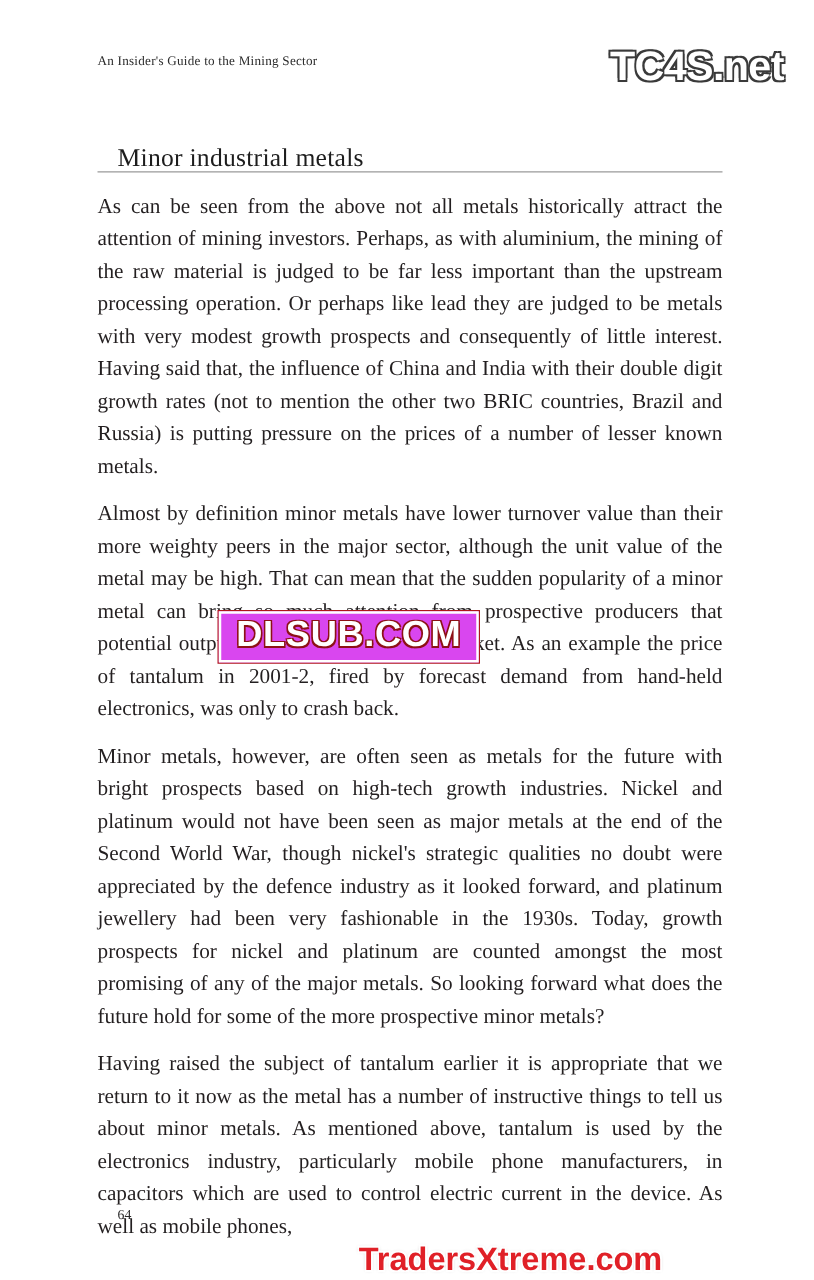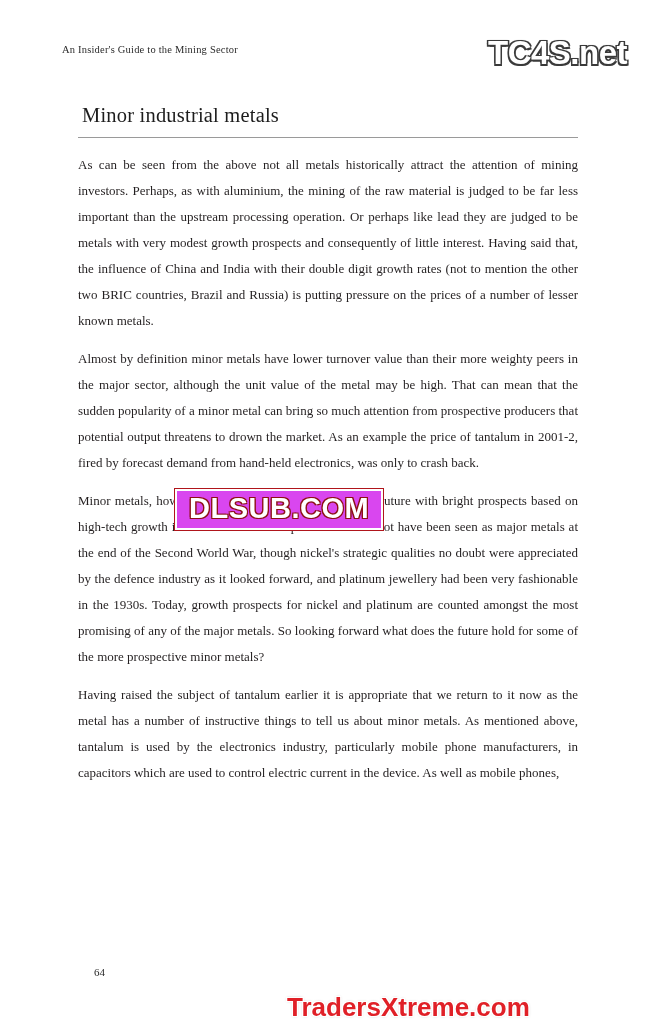--- a/index.html
+++ b/index.html
@@ -20,58 +20,58 @@
     position: absolute;
     inset: 0;
     width: 651px;
     height: 1024px;
     background: #ffffff;
   }
 
   
   .running-head {
     position: absolute;
-    left: 62px;
+    left: 78px;
     top: 44px;
     font-family: "Liberation Serif", serif;
     font-size: 10.5px;
     letter-spacing: 0.2px;
     color: #2b2b2b;
   }
 
   
   .chapter-title {
     position: absolute;
     left: 78px;
     top: 100px;
     font-size: 20.5px;
     font-weight: normal;
     letter-spacing: 0.2px;
     color: #1d1d1d;
-    margin: 4px;
+    margin: 16px;
   }
   .title-rule {
     position: absolute;
     left: 78px;
     top: 137px;
     width: 500px;
     height: 1px;
     background: #9a9a9a;
   }
 
   
   .body-col {
     position: absolute;
     left: 78px;
     top: 152px;
     width: 500px;
   }
   p.para {
     margin: 0 0 12px 0;
-    font-size: 13px;
+    font-size: 17px;
     line-height: 26px;
     text-align: justify;
     text-justify: inter-word;
     color: #231f20;
   }
   p.para:last-child { margin-bottom: 17px; }
 
   .sub-head {
     margin: 34px 0 16px 0;
     font-size: 15.6px;

